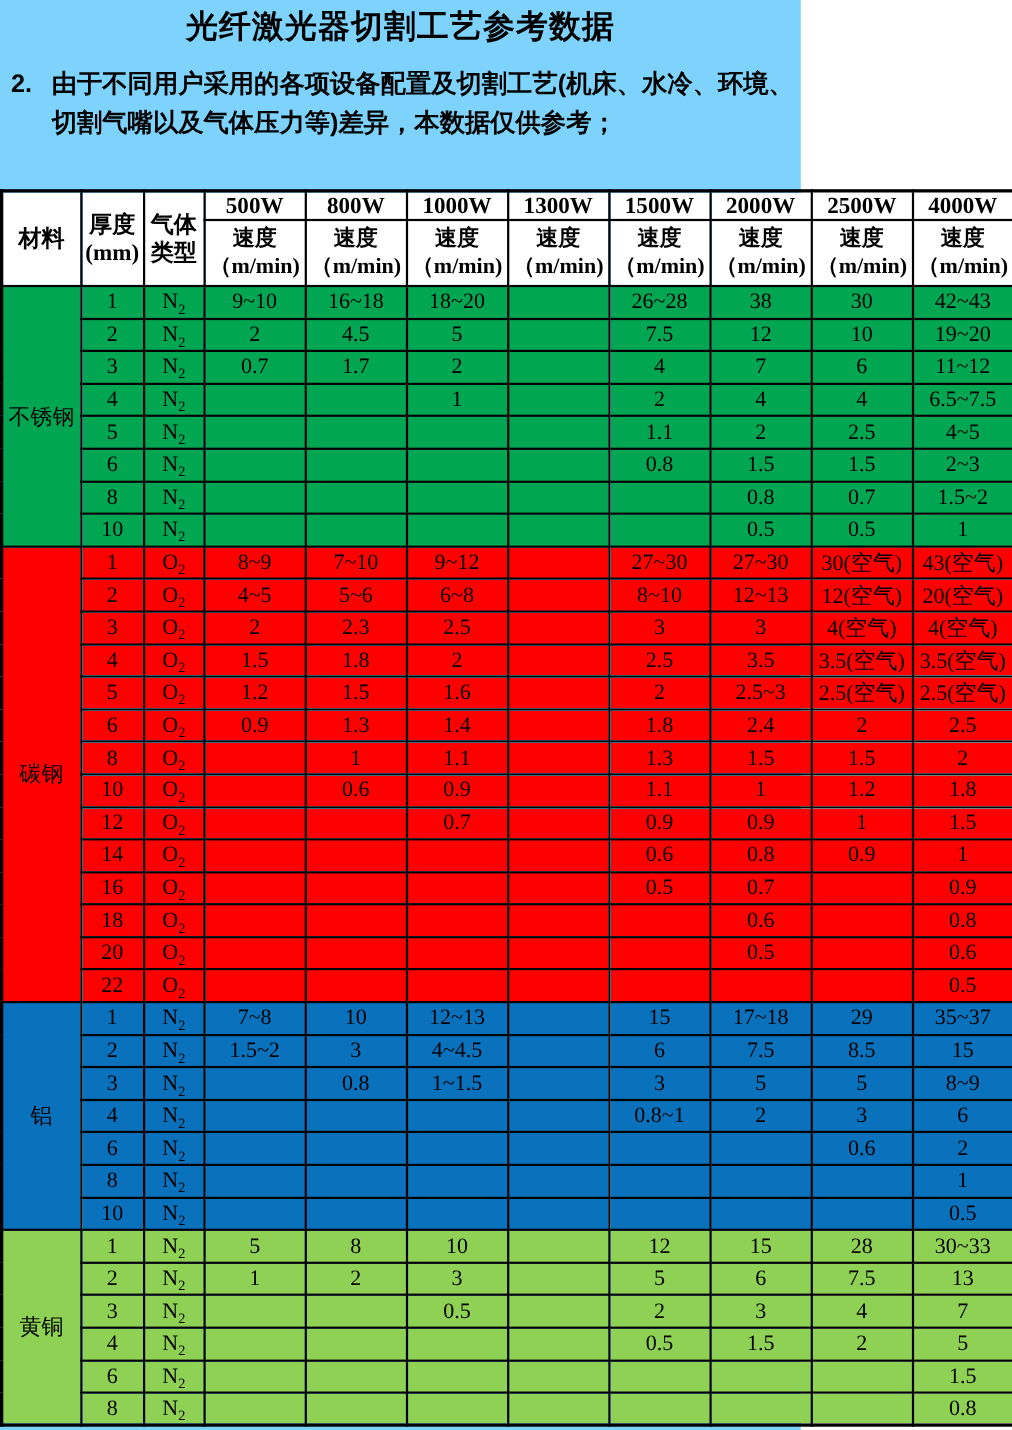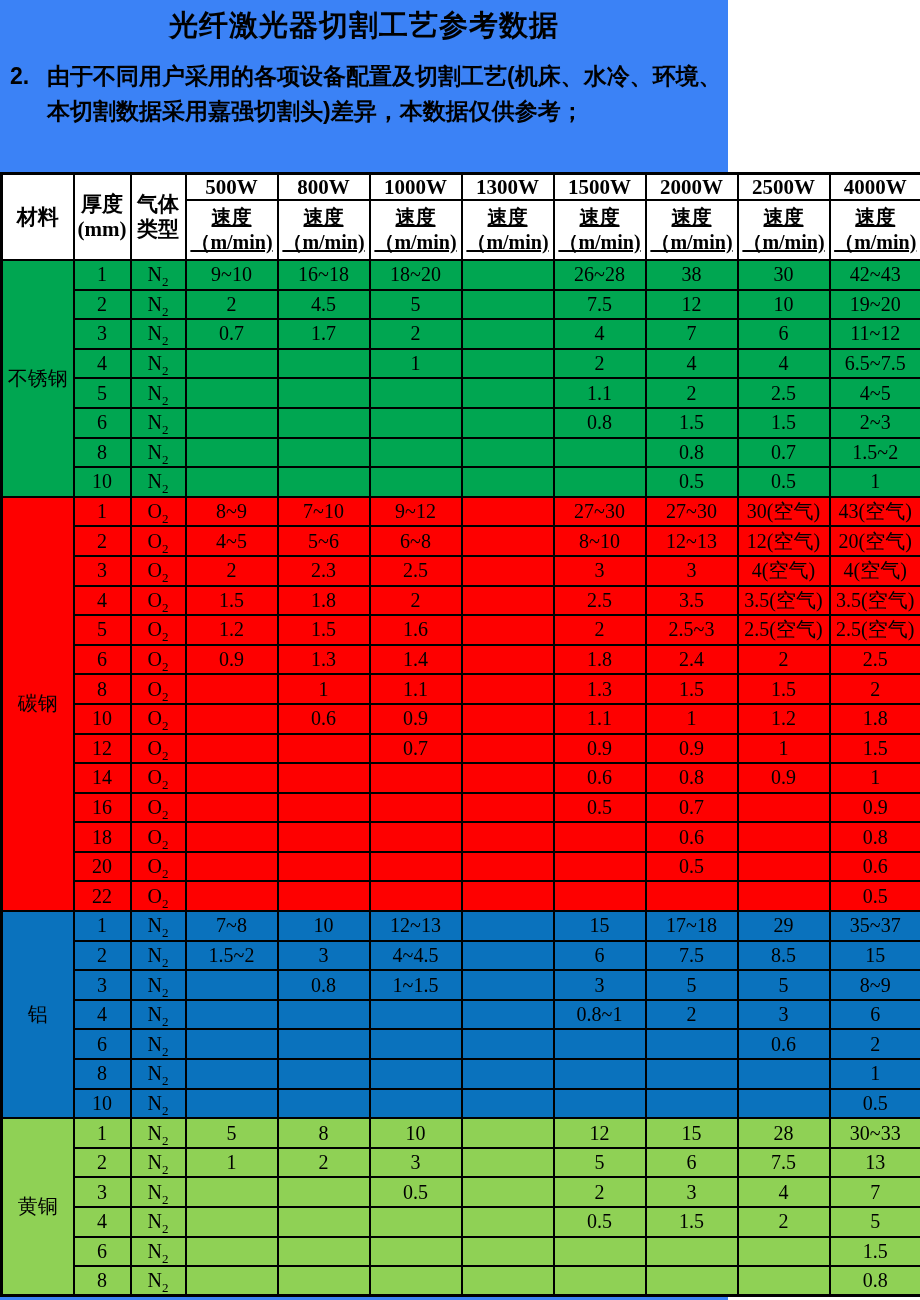--- a/index.html
+++ b/index.html
@@ -3,21 +3,21 @@
 <meta charset="utf-8">
 <style>
   * { margin:0; padding:0; box-sizing:border-box; }
   html,body { background:#fff; }
   body {
     width:920px; height:1300px;
     font-family:"Liberation Serif", serif;
     color:#000;
     overflow:hidden;
   }
-  .page { width:728px; height:1300px; position:relative; background:#3b82f6; }
+  .page { width:728px; height:1300px; position:relative; background:#7dd3fc; }
 
   
   .top-block { height:172px; overflow:hidden; }
   .page-title {
     font-family:"Liberation Sans", sans-serif;
     font-weight:700;
     font-size:29px;
     line-height:38px;
     text-align:center;
     padding-top:6px;
@@ -43,37 +43,37 @@
   }
   th, td {
     border:2px solid #000;
     text-align:center;
     vertical-align:middle;
     padding:0;
     overflow:hidden;
   }
   thead th { font-weight:700; background:#fff; }
   .power-row th { height:26px; font-size:21px; line-height:24px; }
-  .speed-row th { height:60px; font-size:20px;text-decoration:underline; }
+  .speed-row th { height:60px; font-size:20px; }
   .speed-row th div, .two-line div { line-height:25px; }
   .corner-th { font-size:21px; }
   tbody td { height:29.6px; font-size:20px; font-weight:400; }
   tbody td.sm { font-size:20px; }
   .material-cell { font-size:20px; }
   sub { font-size:13px; line-height:0; }
 </style>
 </head>
 <body>
 
 <div class="page">
 
   <div class="top-block">
     <div class="page-title">光纤激光器切割工艺参考数据</div>
     <div class="notes">
-      <div class="note"><span class="num">2.</span><span>由于不同用户采用的各项设备配置及切割工艺(机床、水冷、环境、本切割数据采用嘉强切割头)差异，本数据仅供参考；</span></div>
+      <div class="note"><span class="num">2.</span><span>由于不同用户采用的各项设备配置及切割工艺(机床、水冷、环境、切割气嘴以及气体压力等)差异，本数据仅供参考；</span></div>
     </div>
   </div>
 
   <table>
     <colgroup>
       <col style="width:72px">
         <col style="width:57px">
         <col style="width:55px">
       <col style="width:92px">
         <col style="width:92px">

